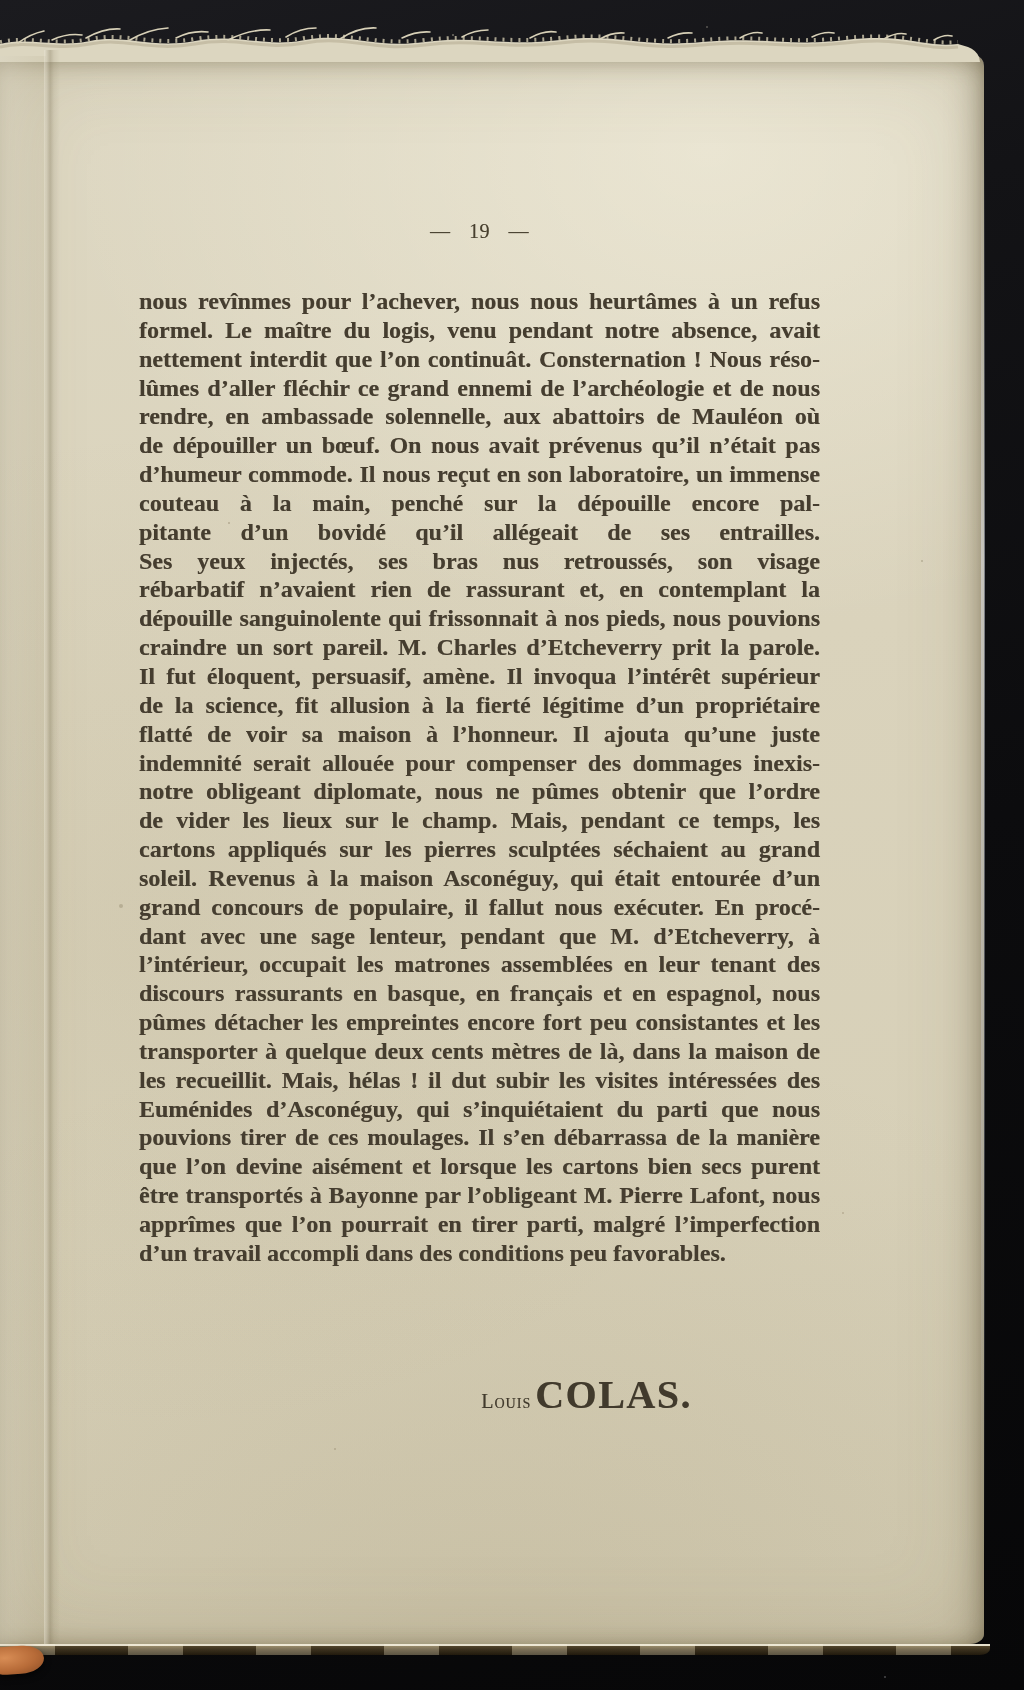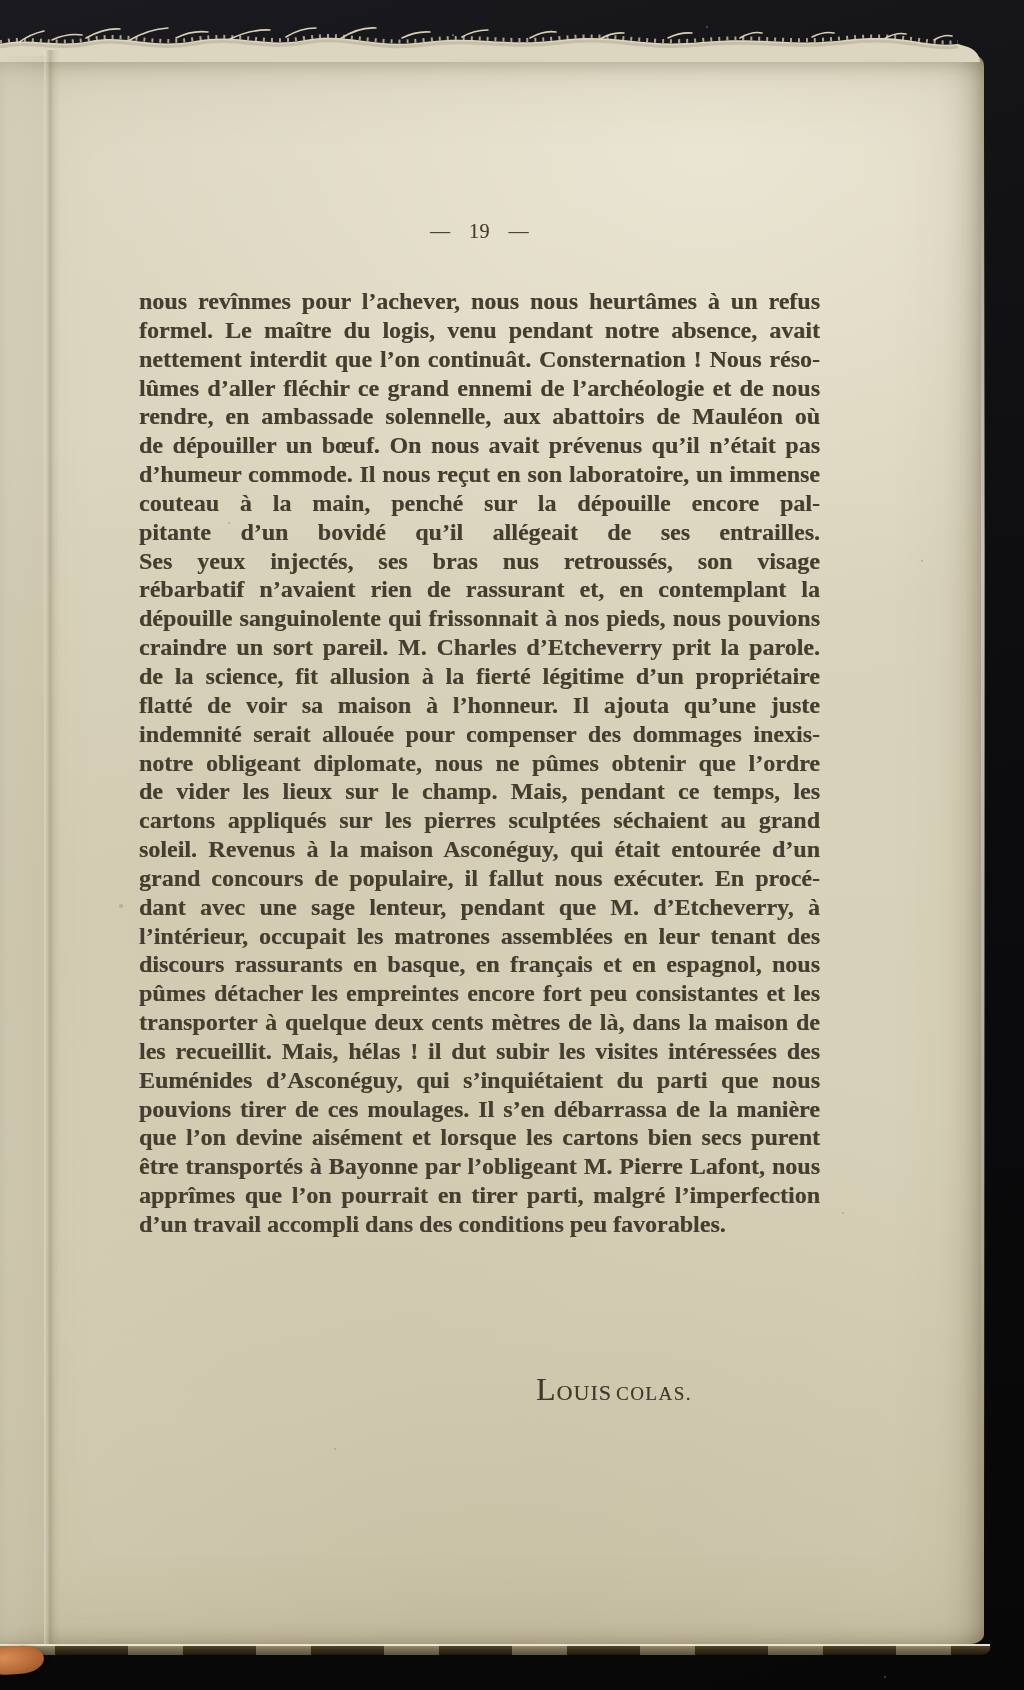--- a/index.html
+++ b/index.html
@@ -147,28 +147,29 @@
     position: absolute;
     left: 139px; top: 1371px;
     width: 681px;
     box-sizing: border-box;
     padding-right: 128px;
     text-align: right;
     color: #413a2c;
     text-shadow: 0.3px 0.3px 0.6px rgba(68,60,47,0.5);
   }
   .sig-given {
-    font-size: 32px;
+    font-size: 20px;
     font-variant: small-caps;
     letter-spacing: 1px;
     text-align: right;
   }
   .sig-family {
-    font-size: 19px;
+    font-size: 40px;
     letter-spacing: 1.5px;
+    font-weight: bold;
   }
 </style>
 </head>
 <body>
 
 <div class="page"></div>
 
 <div class="deckle">
   <svg width="984" height="48" viewBox="0 0 984 48" xmlns="http://www.w3.org/2000/svg">
     <path fill="#dcd6c0" d="M0,48 L0,30
@@ -221,20 +222,21 @@
     <div class="line">lûmes d’aller fléchir ce grand ennemi de l’archéologie et de nous</div>
     <div class="line">rendre, en ambassade solennelle, aux abattoirs de Mauléon où</div>
     <div class="line">de dépouiller un bœuf. On nous avait prévenus qu’il n’était pas</div>
     <div class="line">d’humeur commode. Il nous reçut en son laboratoire, un immense</div>
     <div class="line">couteau à la main, penché sur la dépouille encore pal-</div>
     <div class="line">pitante d’un bovidé qu’il allégeait de ses entrailles.</div>
     <div class="line">Ses yeux injectés, ses bras nus retroussés, son visage</div>
     <div class="line">rébarbatif n’avaient rien de rassurant et, en contemplant la</div>
     <div class="line">dépouille sanguinolente qui frissonnait à nos pieds, nous pouvions</div>
     <div class="line">craindre un sort pareil. M. Charles d’Etcheverry prit la parole.</div>
+    <div class="line">Il fut éloquent, persuasif, amène. Il invoqua l’intérêt supérieur</div>
     <div class="line">de la science, fit allusion à la fierté légitime d’un propriétaire</div>
     <div class="line">flatté de voir sa maison à l’honneur. Il ajouta qu’une juste</div>
     <div class="line">indemnité serait allouée pour compenser des dommages inexis-</div>
     <div class="line">notre obligeant diplomate, nous ne pûmes obtenir que l’ordre</div>
     <div class="line">de vider les lieux sur le champ. Mais, pendant ce temps, les</div>
     <div class="line">cartons appliqués sur les pierres sculptées séchaient au grand</div>
     <div class="line">soleil. Revenus à la maison Asconéguy, qui était entourée d’un</div>
     <div class="line">grand concours de populaire, il fallut nous exécuter. En procé-</div>
     <div class="line">dant avec une sage lenteur, pendant que M. d’Etcheverry, à</div>
     <div class="line">l’intérieur, occupait les matrones assemblées en leur tenant des</div>

